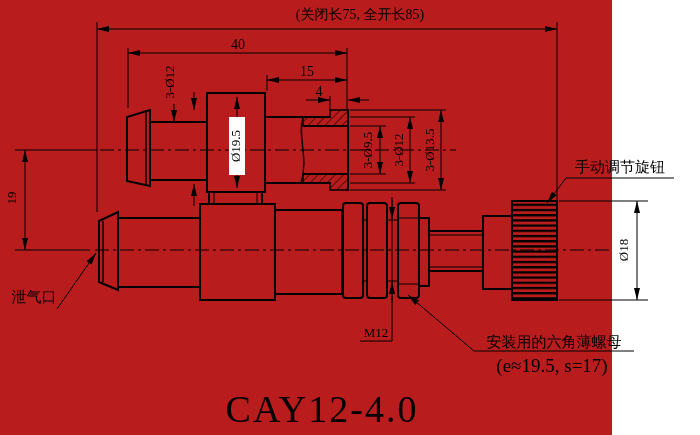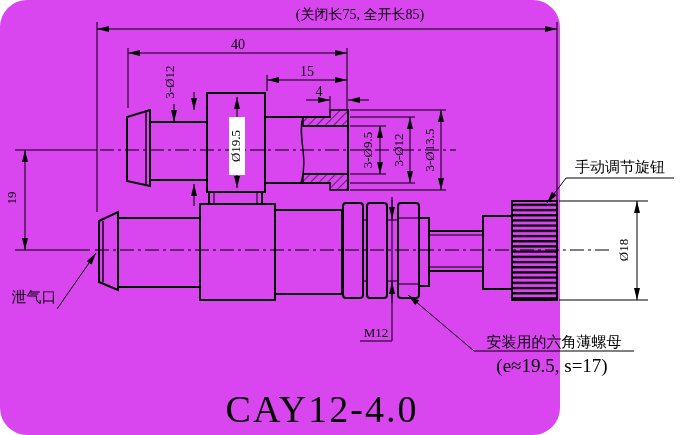--- a/index.html
+++ b/index.html
@@ -1,16 +1,16 @@
 <!DOCTYPE html>
 <html><head>
 <meta charset="utf-8">
 <style>
   html,body{margin:0;padding:0;background:#ffffff;}
-  .stage{width:560px;height:435px;background:#d946ef;position:relative;font-family:"Liberation Serif",serif;border-radius:27px;}
+  .stage{width:612px;height:435px;background:#b91c1c;position:relative;font-family:"Liberation Serif",serif;}
   svg{display:block;}
   .thick{stroke:#000;stroke-width:2;fill:none;stroke-linecap:square;}
   .thin{stroke:#000;stroke-width:1;fill:none;stroke-linecap:butt;}
   .mid{stroke:#000;stroke-width:1.4;fill:none;}
   .cl{stroke:#000;stroke-width:1;fill:none;stroke-dasharray:14 4 3 4;}
   text{fill:#000;font-family:"Liberation Serif",serif;}
   .dimtxt{font-size:14px;}
   .rot{font-size:13px;}
   .cjk{font-size:15px;}
   .spec{font-size:19px;}

